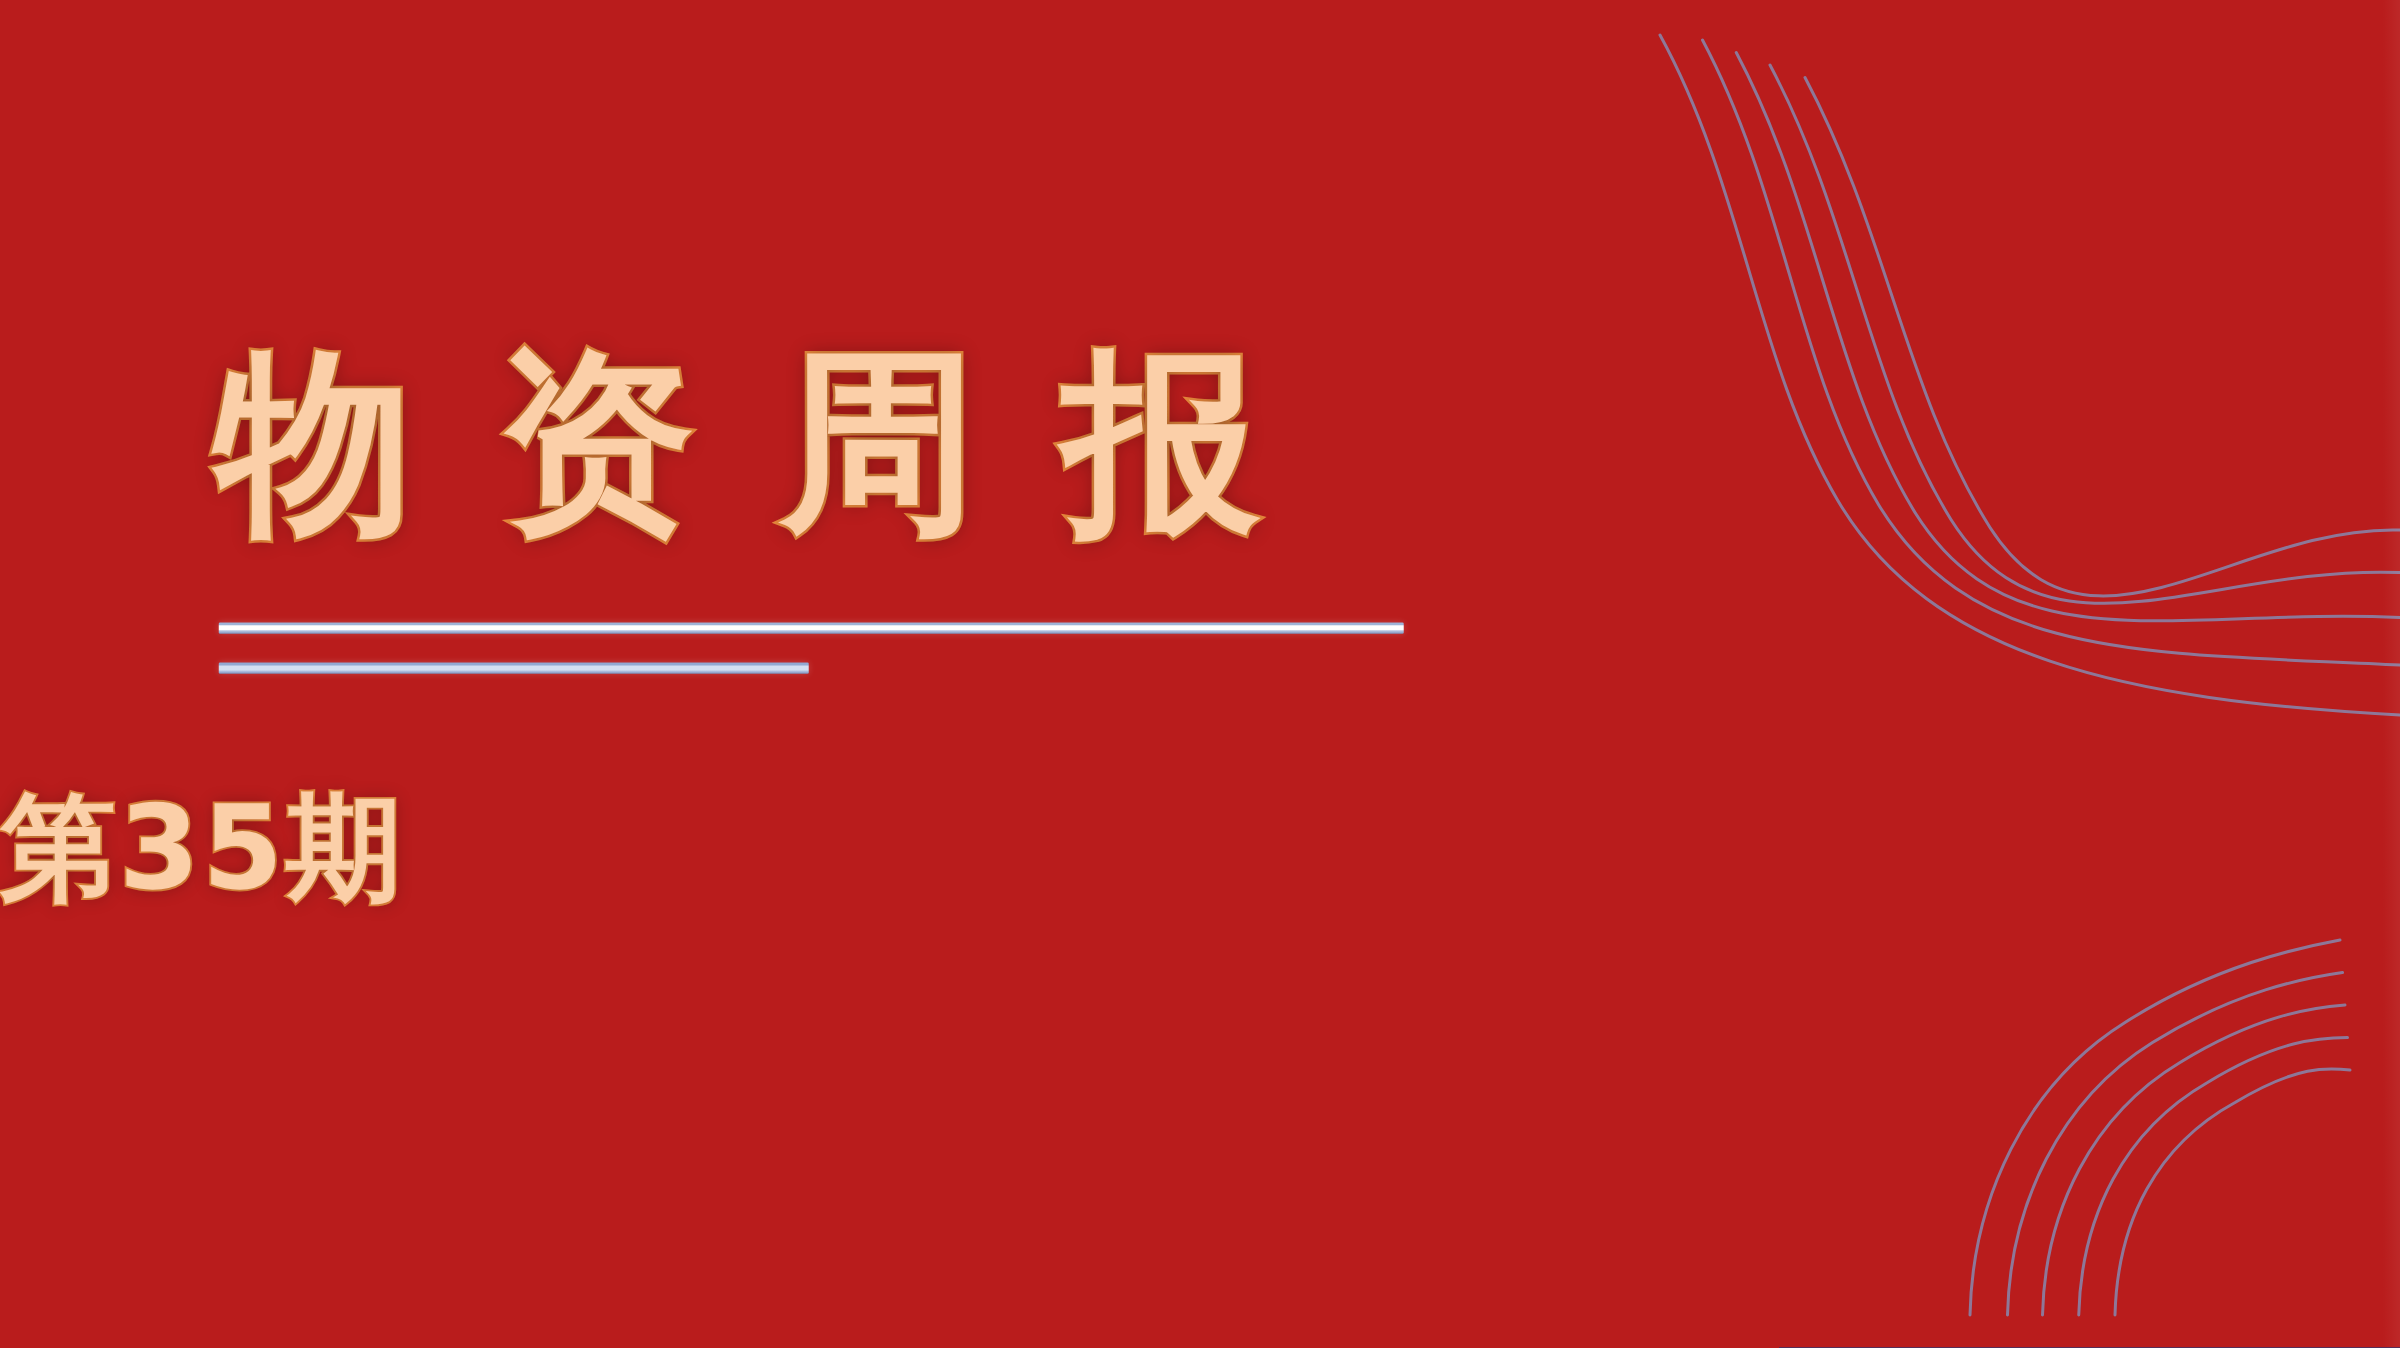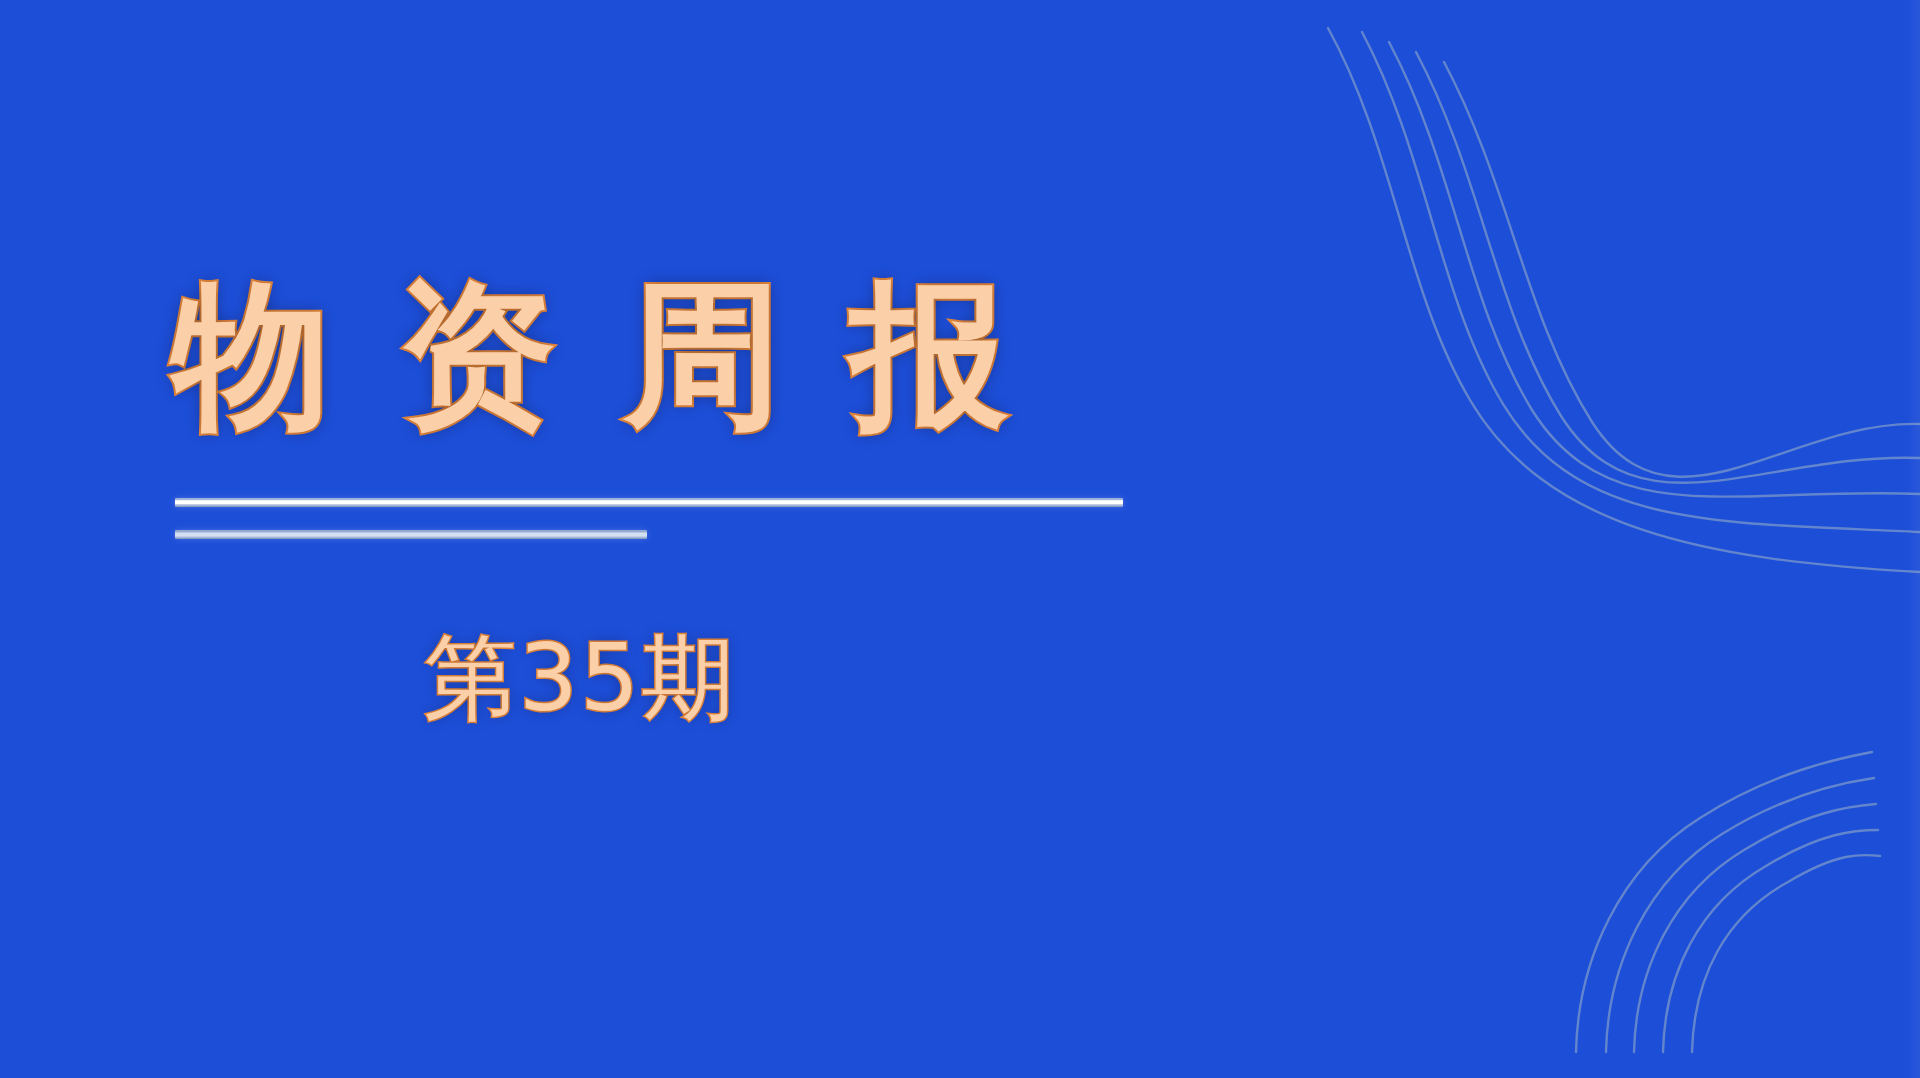--- a/index.html
+++ b/index.html
@@ -4,21 +4,21 @@
 <style>
   html, body {
     margin: 0;
     padding: 0;
     background: #0d3d87;
   }
   #slide {
     position: relative;
     width: 1920px;
     height: 1078px;
-    background: #1d4ed8;
+    background: #b91c1c;
     overflow: hidden;
     font-family: "Liberation Sans", "DejaVu Sans", sans-serif;
   }
 
   
   .decor-svg {
     position: absolute;
     top: 0;
     left: 0;
     width: 1920px;
@@ -93,24 +93,23 @@
        #d4dff1 34%, #d4dff1 66%,
        #aabbdd 80%, #7b91bb 100%);
   }
 
   
   .subtitle {
     position: absolute;
     left: 0;
     top: 632px;
     width: 1160px;
-    text-align: center;
     font-size: 93px;
     line-height: 1.0;
-    font-weight: 400;
+    font-weight: 700;
     letter-spacing: 2px;
     color: #fbcfa8;
     -webkit-text-stroke: 3px #e8883c;
     paint-order: stroke fill;
     text-shadow: 0 0 14px rgba(0,0,0,0.28);
     font-family: "DejaVu Sans", "Liberation Sans", sans-serif;
   }
 </style>
 </head>
 <body>

